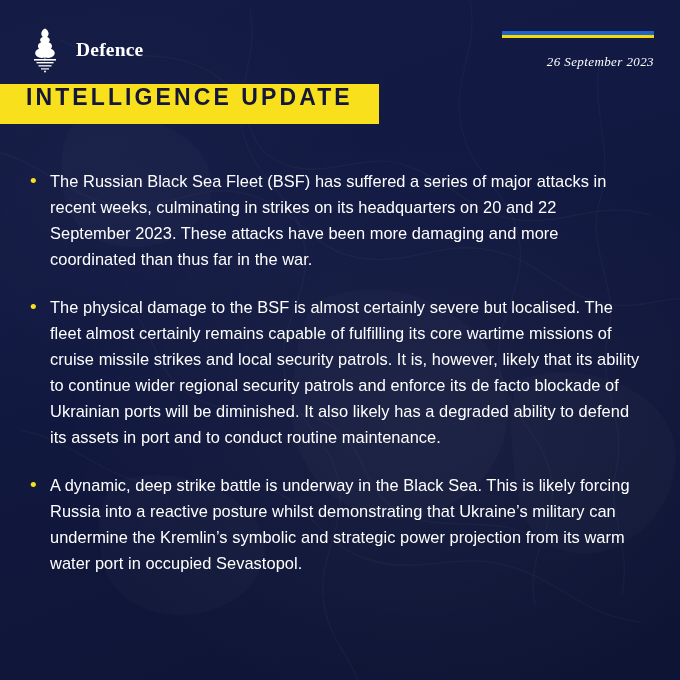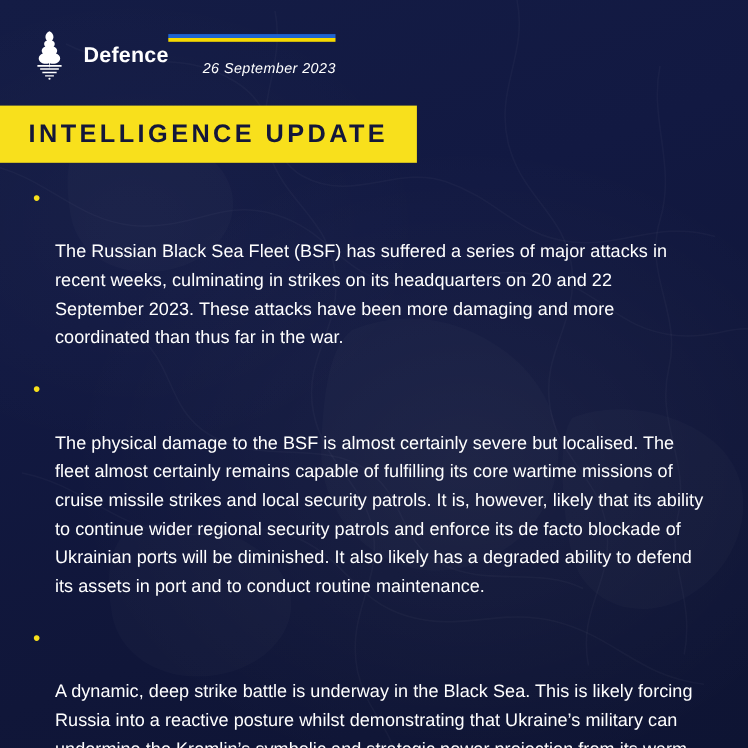--- a/index.html
+++ b/index.html
@@ -27,20 +27,22 @@
   .map-layer svg { width: 100%; height: 100%; display: block; }
 
   
   .header {
     position: absolute;
     top: 22px; left: 0; right: 0;
     height: 56px;
     padding: 0 26px;
     display: flex;
     align-items: center;
+    justify-content: space-between;
+    font-family: Liberation Serif, serif;
   }
   .brand { display: flex; align-items: center; gap: 12px; }
   .crest { width: 38px; height: 46px; flex: none; }
   .brand-text {
     color: #ffffff;
     font-size: 19.5px;
     font-weight: 700;
     line-height: 1.15;
     letter-spacing: 0.2px;
   }
@@ -62,23 +64,23 @@
     color: #ffffff;
     font-size: 13px;
     font-style: italic;
     letter-spacing: 0.4px;
     margin-top: 16px;
   }
 
   
   .banner {
     position: absolute;
-    top: 96px; left: 0;
+    top: 84px; left: 0;
     background: #f8e01c;
-    padding: 12px 26px 13px 26px;
+    padding: 0 26px 13px 26px;
     min-width: 342px;
   }
   .banner-text {
     color: #14173a;
     font-size: 23px;
     font-weight: 700;
     letter-spacing: 3.1px;
   }
 
   
@@ -97,21 +99,20 @@
     font-size: 19px;
     line-height: 26px;
     width: 20px;
     text-align: left;
   }
   .bullet-text {
     color: #ffffff;
     font-size: 16.4px;
     line-height: 26px;
     letter-spacing: 0.05px;
-    margin-top: 48px;
   }
 </style>
 </head>
 <body>
 
 <div id="page">
 
   <div class="map-layer">
     <svg viewBox="0 0 680 680" preserveAspectRatio="xMidYMid slice" aria-hidden="true">
       <g fill="none" stroke="#ffffff" stroke-opacity="0.06" stroke-width="1.4">

